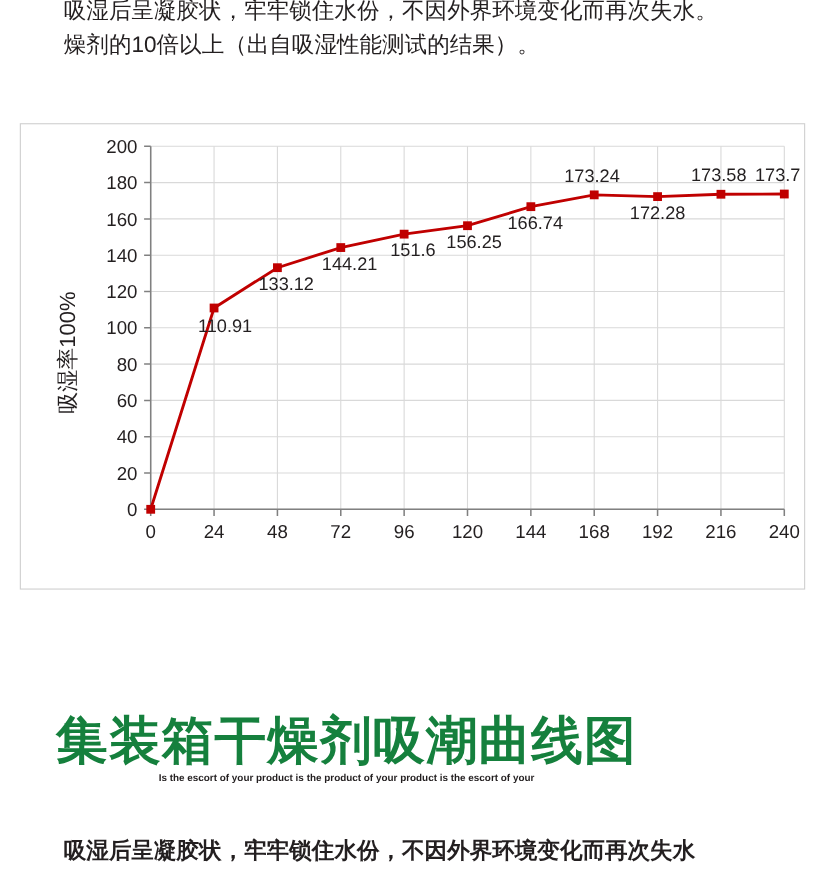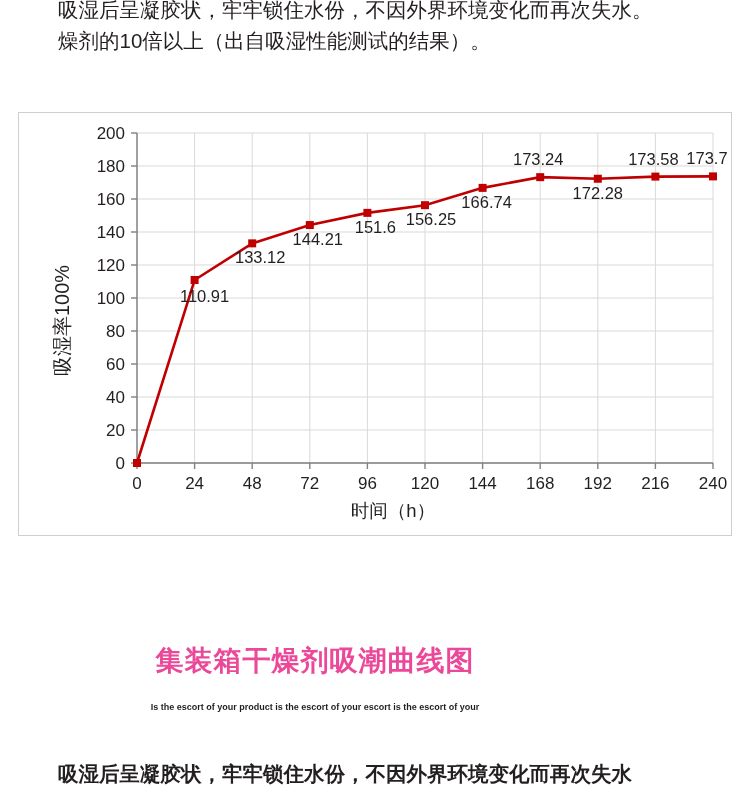--- a/index.html
+++ b/index.html
@@ -95,23 +95,23 @@
   }
   .caption .line { white-space: nowrap; }
 
   
   .big-title {
     position: absolute;
     left: 0;
     right: 0;
     top: 642px;
     text-align: center;
-    font-size: 28px;
+    font-size: 47px;
     font-weight: bold;
-    color: #ec4899;
+    color: #15803d;
     letter-spacing: 1px;
   }
   .sub-en {
     position: absolute;
     left: 0;
     right: 0;
     top: 700px;
     text-align: center;
     font-size: 9px;
     font-weight: bold;
@@ -140,21 +140,20 @@
 
   <div class="top-text">
     <div class="line">吸湿后呈凝胶状，牢牢锁住水份，不因外界环境变化而再次失水。</div>
     <div class="line">燥剂的10倍以上（出自吸湿性能测试的结果）。</div>
   </div>
 
   <div class="chart-card">
     <div class="chart-inner">
 
       <div class="y-axis-title">吸湿率100%</div>
-      <div class="x-axis-title">时间（h）</div>
 
       <svg class="plot-svg" id="plot" width="712" height="422">
           <line x1="118" y1="350" x2="694" y2="350" stroke="#d9d9d9" stroke-width="1"></line>
           <line x1="118" y1="317" x2="694" y2="317" stroke="#d9d9d9" stroke-width="1"></line>
           <line x1="118" y1="284" x2="694" y2="284" stroke="#d9d9d9" stroke-width="1"></line>
           <line x1="118" y1="251" x2="694" y2="251" stroke="#d9d9d9" stroke-width="1"></line>
           <line x1="118" y1="218" x2="694" y2="218" stroke="#d9d9d9" stroke-width="1"></line>
           <line x1="118" y1="185" x2="694" y2="185" stroke="#d9d9d9" stroke-width="1"></line>
           <line x1="118" y1="152" x2="694" y2="152" stroke="#d9d9d9" stroke-width="1"></line>
           <line x1="118" y1="119.00000000000003" x2="694" y2="119.00000000000003" stroke="#d9d9d9" stroke-width="1"></line>
@@ -243,18 +242,18 @@
         </svg>
     </div>
   </div>
 
   <div class="caption">
   </div>
 
   <div class="big-title">集装箱干燥剂吸潮曲线图</div>
 
   <div class="sub-en">
-    <span class="line">Is the escort of your product is the escort of your escort is the escort of your</span>
+    <span class="line">Is the escort of your product is the product of your product is the escort of your</span>
   </div>
 
   <div class="bottom-text">吸湿后呈凝胶状，牢牢锁住水份，不因外界环境变化而再次失水</div>
 
 </div>
 
 </body></html>

